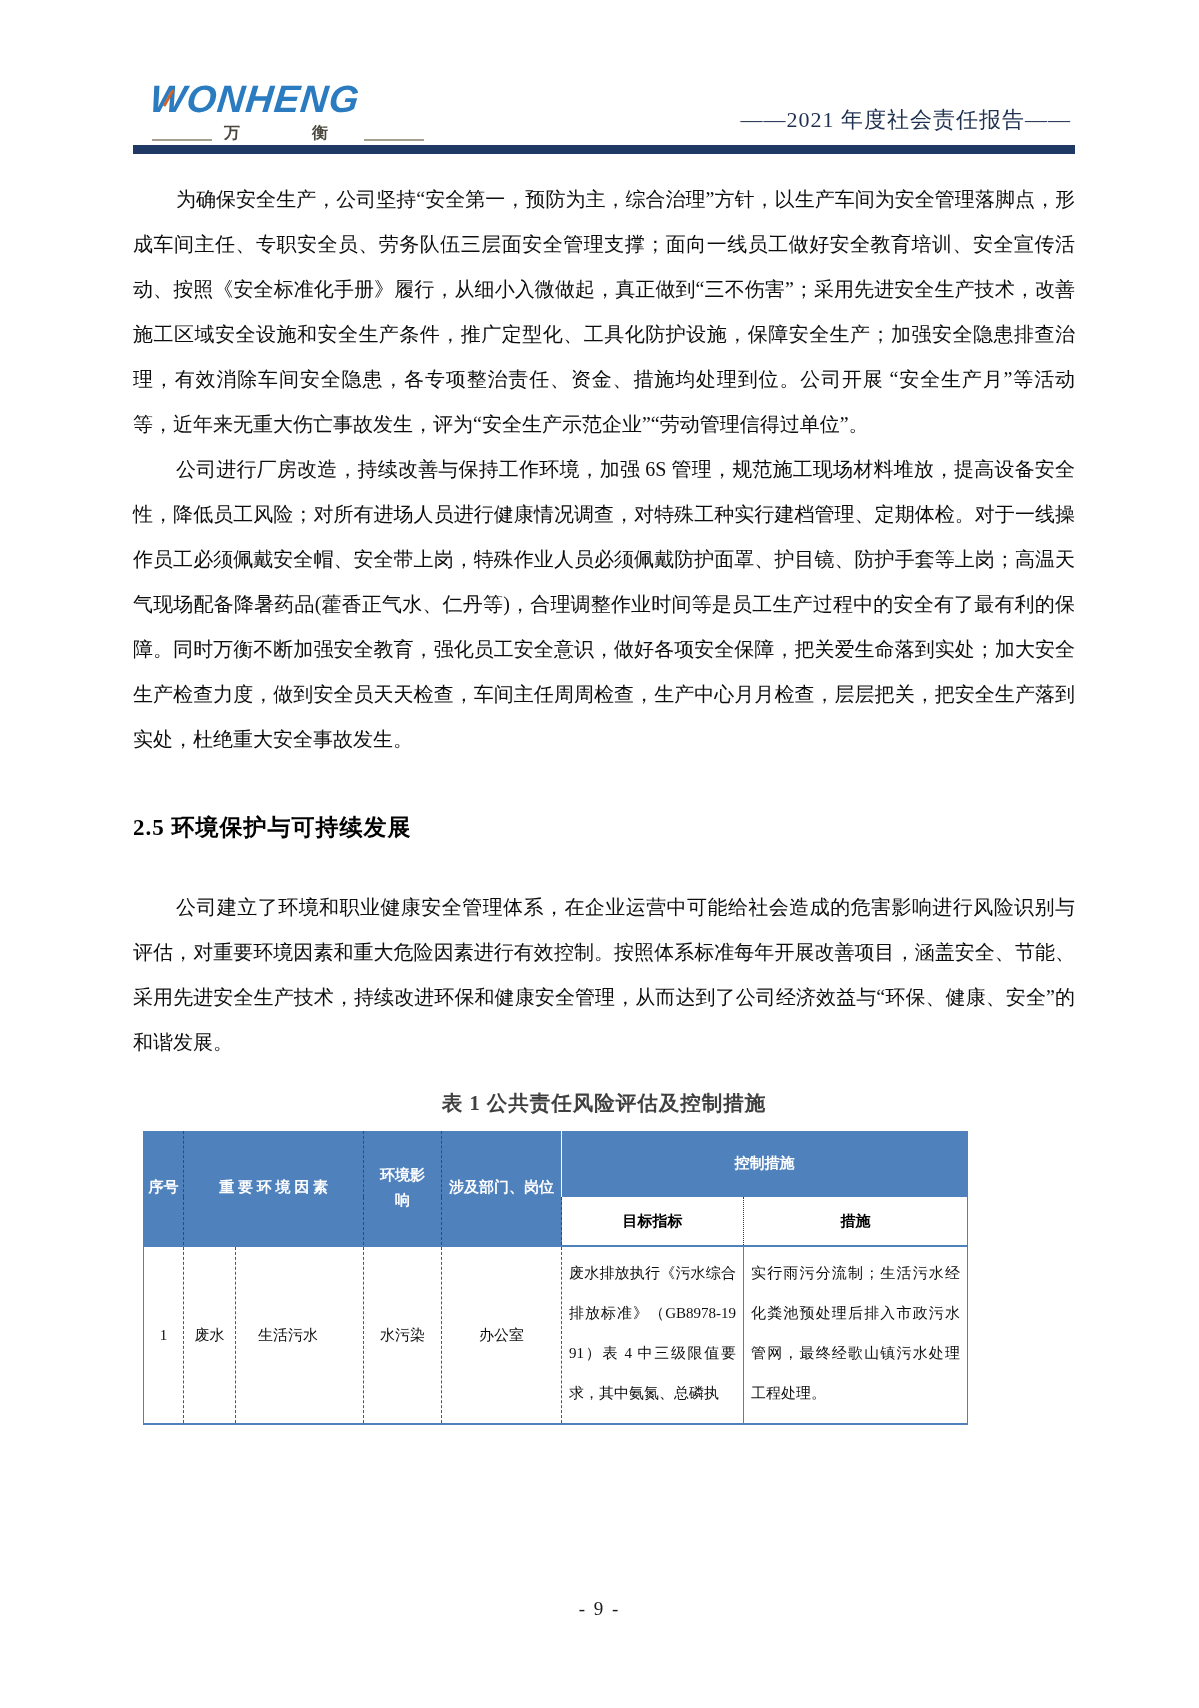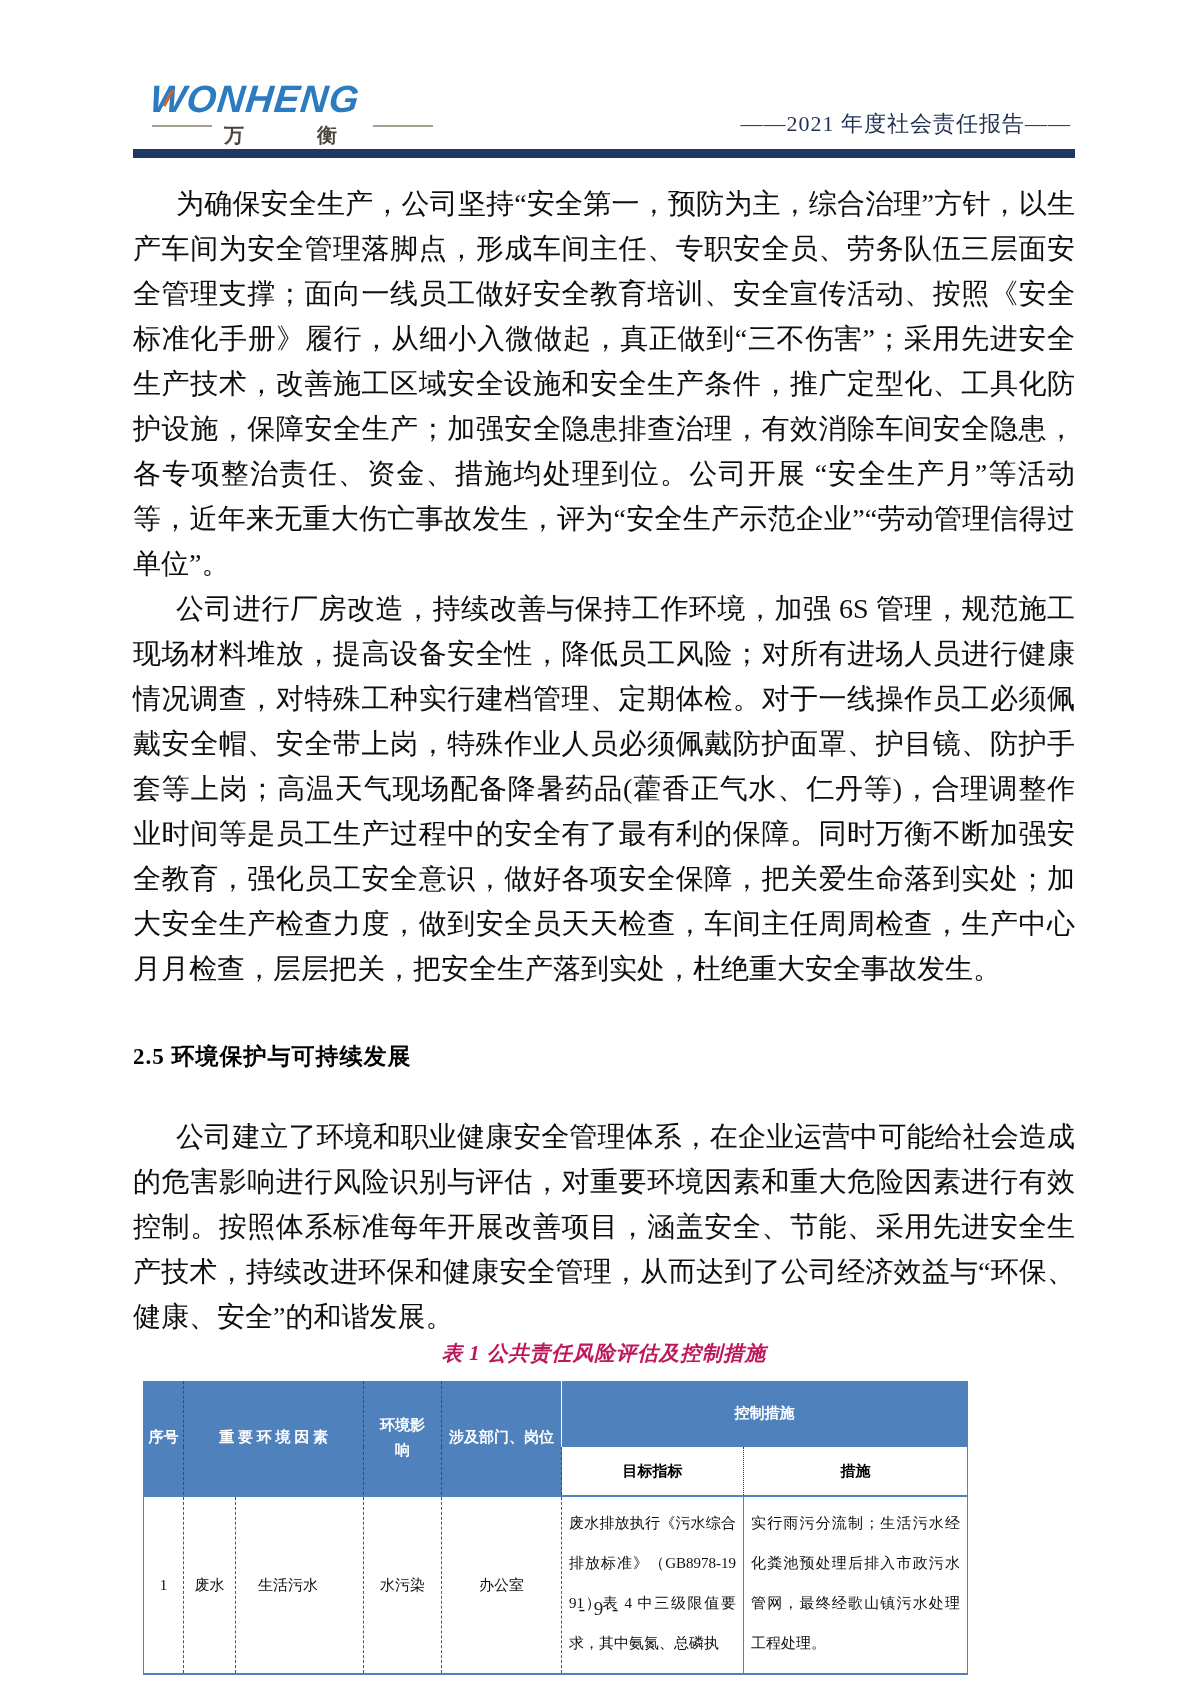--- a/index.html
+++ b/index.html
@@ -17,44 +17,44 @@
   .logo-en{
     font-family:"Liberation Sans","DejaVu Sans",sans-serif;
     font-style:italic;font-weight:bold;font-size:38px;color:#2b7bc0;
     letter-spacing:1px;transform:skewX(-6deg);position:relative;line-height:1;
   }
   .logo-accent{
     position:absolute;left:17px;top:9px;width:3px;height:18px;
     background:#d2622a;transform:rotate(24deg);
   }
   .logo-cn{
-    display:flex;align-items:flex-start;margin-top:7px;padding-left:2px;
-    color:#4a463d;font-size:20px;font-weight:bold;
+    display:flex;align-items:flex-end;margin-top:7px;padding-left:2px;
+    color:#4a463d;font-size:16px;font-weight:bold;
   }
   .logo-cn .txt{letter-spacing:34px;margin:0 2px 0 12px;}
   .logo-rule{height:2px;width:60px;background:#a59f90;}
   .report-title{
     font-size:22px;color:#1e2f4f;letter-spacing:1px;padding-bottom:6px;
   }
   .header-bar{height:9px;background:#1f3864;margin:0 124px 0 133px;}
   
   .content{padding:0 124px 0 133px;}
   .body-para{
-    margin:0;font-size:28px;line-height:45px;text-align:justify;
+    margin:0;font-size:20px;line-height:45px;text-align:justify;
     text-indent:43px;color:#0d0d0d;
   }
   .para-1{margin-top:23px;}
   .section-heading{
     font-size:23px;font-weight:bold;margin:50px 0 0 0;letter-spacing:1px;color:#000;
   }
   .para-3{margin-top:42px;}
   
   .table-caption{
     text-align:center;font-weight:bold;font-size:20.5px;
-    letter-spacing:1px;color:#be185d;font-style:italic;
+    margin-top:24px;letter-spacing:1px;color:#404040;
   }
   table.risk{
     margin:14px 0 0 10px;border-collapse:collapse;table-layout:fixed;
     width:824px;font-size:15px;
     border-left:1px solid #4f81bd;border-right:1px solid #4f81bd;
   }
   col.c-idx{width:40px;} col.c-cat{width:52px;} col.c-det{width:128px;}
   col.c-imp{width:78px;} col.c-dep{width:120px;} col.c-tgt{width:182px;} col.c-mea{width:224px;}
   .risk th{
     background:#4f81bd;color:#ffffff;font-weight:bold;text-align:center;

